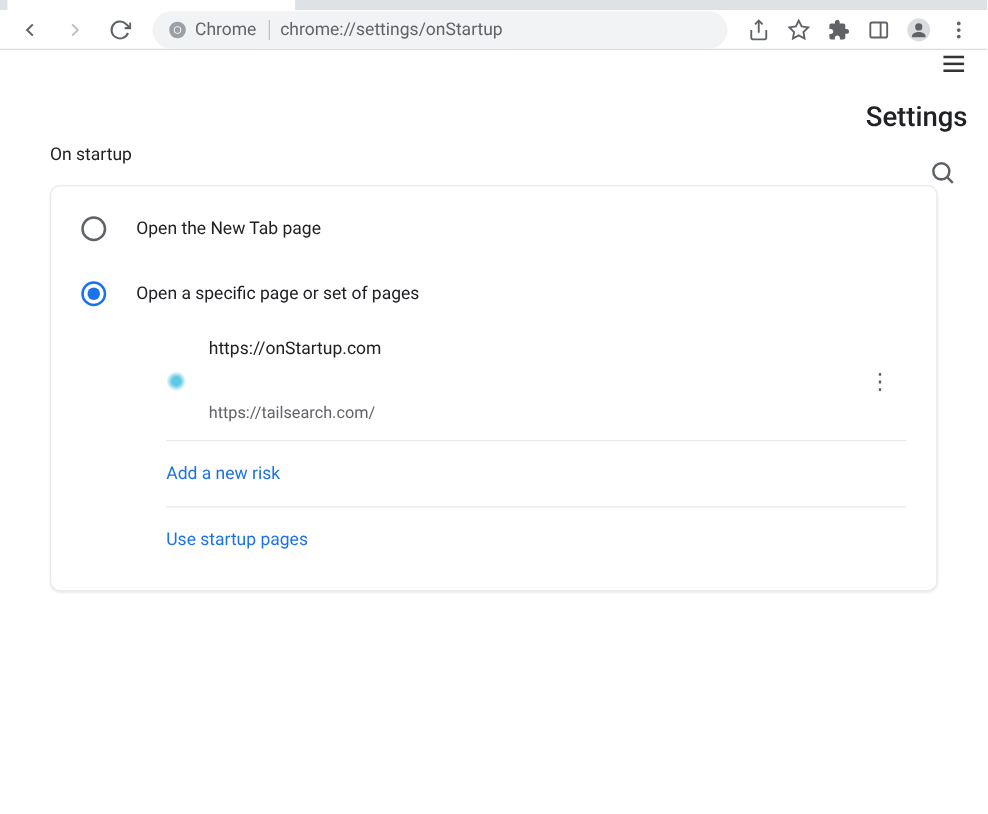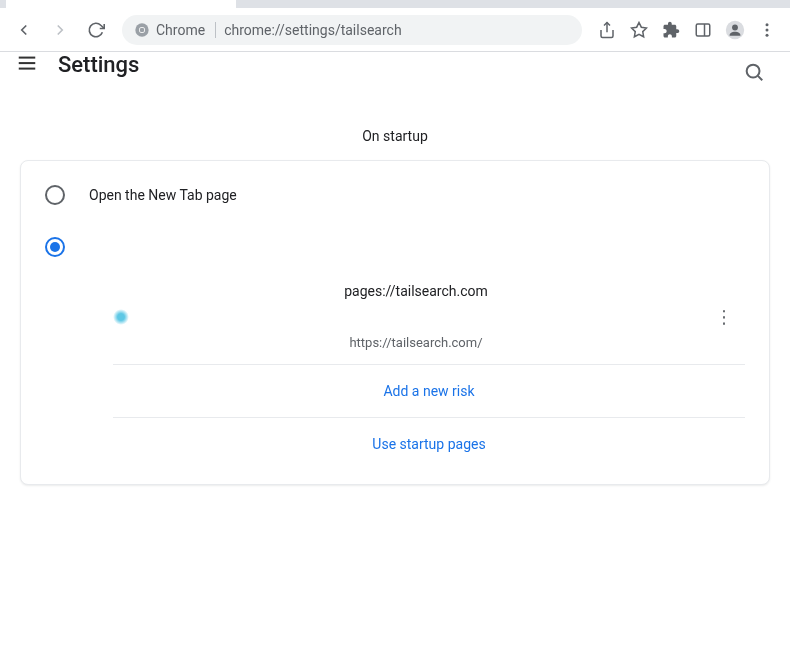--- a/index.html
+++ b/index.html
@@ -88,21 +88,21 @@
     .window-controls {
       margin-left: auto;
       display: flex;
       align-items: center;
       height: 36px;
     }
     
     .toolbar {
       display: flex;
       align-items: center;
-      height: 44px;
+      height: 32px;
       background: #fff;
       border-bottom: 1px solid #dadce0;
       padding: 0 8px;
       gap: 4px;
       position: relative;
       z-index: 1;
     }
     .nav-btn {
       width: 32px;
       height: 32px;
@@ -136,26 +136,27 @@
     .omnibox-url { color: #5f6368; }
     .toolbar-icons {
       display: flex;
       align-items: center;
       gap: 2px;
     }
     .toolbar-icons .nav-btn { width: 30px; }
     
     .settings-header {
       display: flex;
-      align-items: flex-start;
+      align-items: flex-end;
       height: 56px;
       padding: 0 16px;
       gap: 20px;
       position: relative;
       z-index: 1;
+      flex-direction: column;
     }
     .menu-icon {
       width: 22px;
       height: 22px;
       color: #333;
     }
     .settings-title {
       font-size: 22px;
       color: #202124;
       font-weight: 500;
@@ -164,24 +165,23 @@
       margin-left: auto;
       width: 40px;
       height: 40px;
       display: flex;
       align-items: center;
       justify-content: center;
       color: #5f6368;
     }
     
     .content {
-      padding: 20px 20px;
+      padding: 20px 40px;
       position: relative;
       z-index: 1;
-      text-align: center;
     }
     .section-title {
       font-size: 14px;
       color: #202124;
       margin-bottom: 16px;
     }
     .card {
       background: #fff;
       border: 1px solid #e8eaed;
       border-radius: 8px;
@@ -302,21 +302,21 @@
   </div>
   <div class="omnibox">
     <span class="omnibox-chrome-label">
       <svg width="16" height="16" viewBox="0 0 24 24">
           <circle cx="12" cy="12" r="10" fill="#9aa0a6"></circle>
           <circle cx="12" cy="12" r="4.5" fill="#fff"></circle>
           <circle cx="12" cy="12" r="3.5" fill="#9aa0a6"></circle>
         </svg>
       <span>Chrome</span>
     </span>
-    <span class="omnibox-url">chrome://settings/tailsearch</span>
+    <span class="omnibox-url">chrome://settings/onStartup</span>
   </div>
   <div class="toolbar-icons">
     <div class="nav-btn">
       <svg width="18" height="18" viewBox="0 0 24 24" fill="none" stroke="currentColor" stroke-width="2">
           <path d="M4 12v8a2 2 0 0 0 2 2h12a2 2 0 0 0 2-2v-8"></path>
           <polyline points="16 6 12 2 8 6"></polyline>
           <line x1="12" y1="2" x2="12" y2="15"></line>
         </svg>
     </div>
     <div class="nav-btn">
@@ -373,25 +373,26 @@
   <div class="section-title">On startup</div>
   <div class="card">
     <div class="radio-row">
       <div class="radio-outer"></div>
       <span>Open the New Tab page</span>
     </div>
     <div class="radio-row">
       <div class="radio-outer selected">
         <div class="radio-inner"></div>
       </div>
+      <span>Open a specific page or set of pages</span>
     </div>
     <div class="page-entry">
       <div class="favicon"></div>
       <div class="page-info">
-        <div class="page-title-text">pages://tailsearch.com</div>
+        <div class="page-title-text">https://onStartup.com</div>
         <div class="page-url">https://tailsearch.com/</div>
       </div>
       <div class="more-dots">⋮</div>
     </div>
     <div class="divider"></div>
     <div class="link-row">Add a new risk</div>
     <div class="divider"></div>
     <div class="link-row">Use startup pages</div>
   </div>
 </div>

